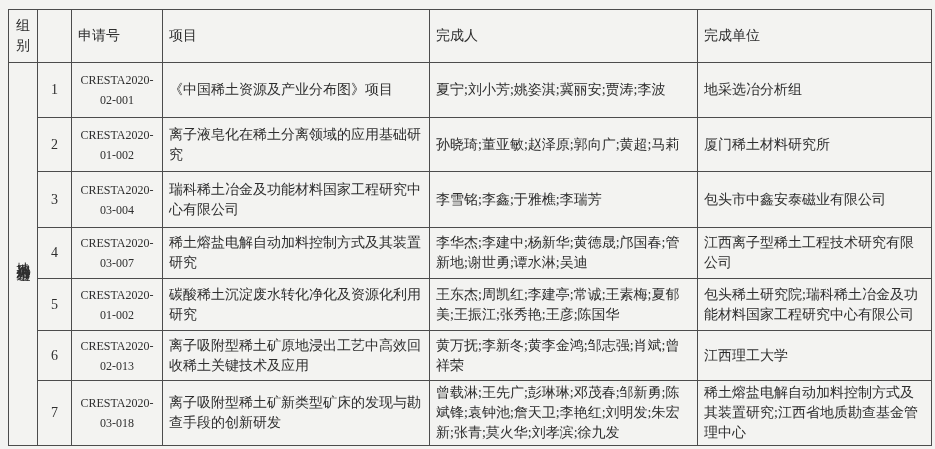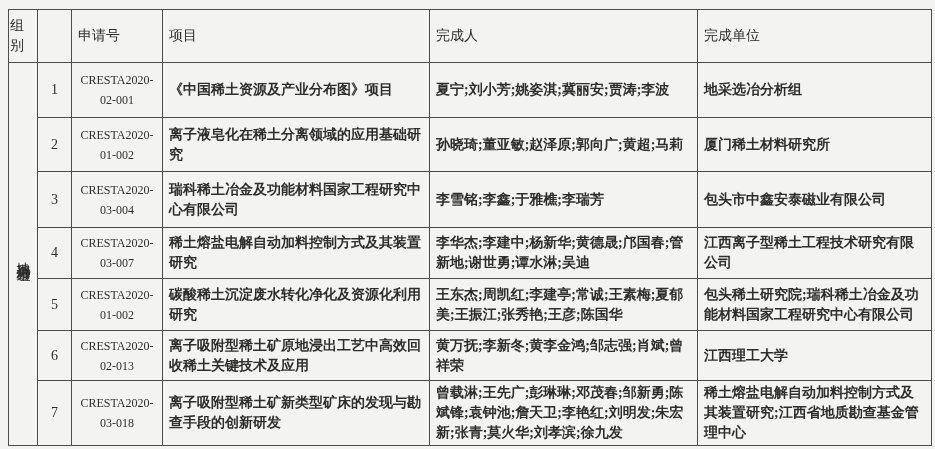--- a/index.html
+++ b/index.html
@@ -21,42 +21,41 @@
     border: 1px solid #4c4c4c;
     font-weight: normal;
     font-size: 14px;
     line-height: 20px;
     vertical-align: middle;
     padding: 2px 6px;
     overflow: hidden;
   }
   th.col-group, td.cell-group {
     padding: 2px 1px;
-    text-align: left;
+    text-align: center;
     word-break: break-all;
   }
   .group-vertical {
     writing-mode: vertical-lr;
     text-orientation: upright;
     margin: 0 auto;
     letter-spacing: 1px;
     font-size: 14px;
   }
   th { text-align: left; }
   td.cell-no { text-align: center; padding: 2px 2px; }
   td.cell-appno {
     text-align: center;
     font-size: 12px;
     padding: 2px 3px;
     letter-spacing: 0;
   }
   td.cell-project, td.cell-completers, td.cell-unit {
     text-align: left;
     font-size: 14px;
-    font-weight: bold;
   }
 </style>
 </head>
 <body>
 
 <table class="doc-table">
   <colgroup>
     <col style="width:29px">
     <col style="width:34px">
     <col style="width:91px">

